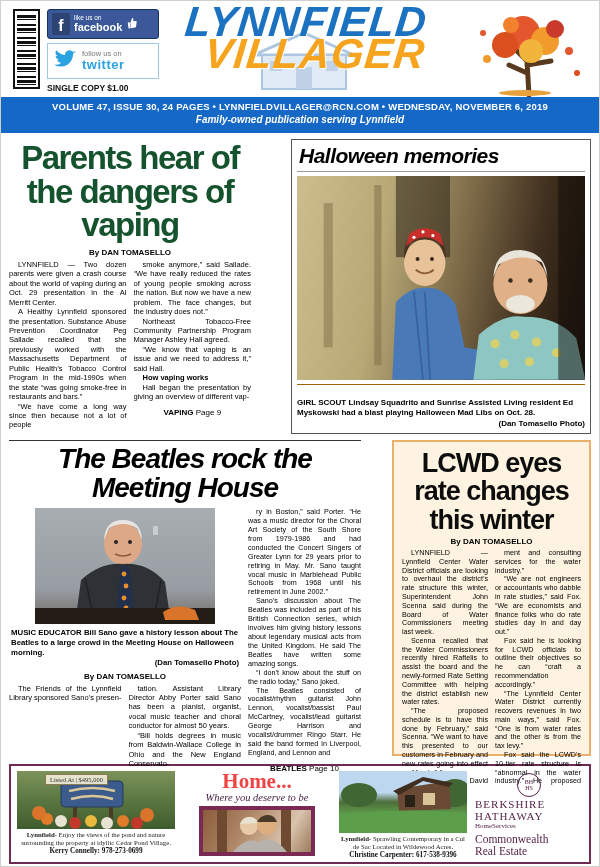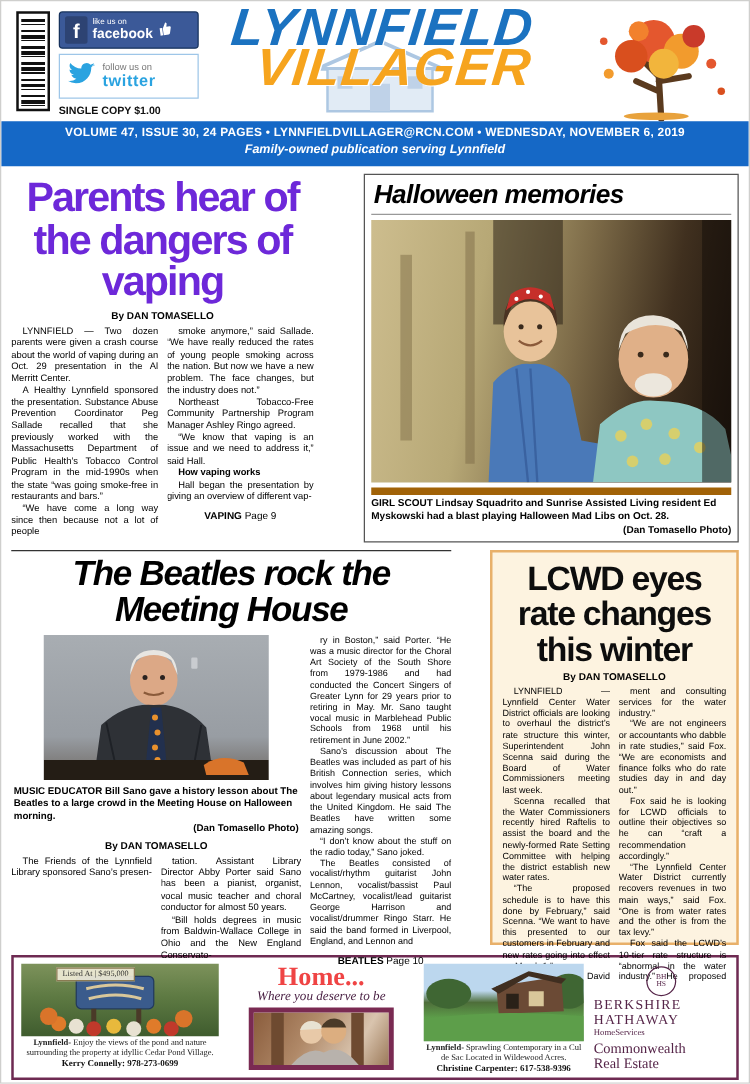--- a/index.html
+++ b/index.html
@@ -61,29 +61,29 @@
   .subhead { font-weight:bold; text-indent:9px; }
   .jump { text-align:center; font-size:8px; margin-top:6px; }
   .jump b { font-weight:bold; }
   .credit { text-align:right; }
 
   
   .row1 { display:flex; gap:6px; padding:6px 8px 4px; height:305px; }
   .vaping { width:242px; }
   .vaping-headline {
     font-size:33px; font-weight:bold; letter-spacing:-1.5px; line-height:1.02;
-    text-align:center; color:#6d28d9; margin:2px 0 6px;
+    text-align:center; color:#14532d; margin:2px 0 6px;
   }
   .vaping .cols { height:176px; }
 
   .halloween { flex:1; border:1.5px solid #555; padding:4px 5px; display:flex; flex-direction:column;margin-left:34px; }
   .hw-title { font-size:21px; font-weight:bold; font-style:italic; letter-spacing:-0.5px; padding:0 2px 3px; border-bottom:1px solid #999; }
   .hw-photo { flex:1; margin-top:4px; position:relative; overflow:hidden;
     background:linear-gradient(100deg,#cdbd8e 0%,#b7a876 30%,#7d6b48 55%,#40301f 78%,#1c130c 100%); }
-  .hw-caption { border-top:6px solid #a16207; margin-top:4px; padding-top:2px; font-size:8px; font-weight:bold; line-height:1.3; }
+  .hw-caption { border-top:1px solid #a16207; margin-top:4px; padding-top:13px; font-size:8px; font-weight:bold; line-height:1.3; }
 
   
   .row2 { display:flex; gap:6px; padding:2px 8px 4px; height:322px; }
   .beatles { width:352px; border-top:1.5px solid #333; padding-top:4px; }
   .bt-headline { text-align:center; font-size:28px; font-weight:bold; font-style:italic;
     letter-spacing:-1px; line-height:1.02; margin-bottom:6px; }
   .bt-body { display:flex; gap:7px; }
   .bt-left { width:232px; }
   .bt-photo { width:180px; height:116px; margin:0 auto; position:relative; overflow:hidden;
     background:linear-gradient(180deg,#a8adb2 0%,#989da3 70%,#6e6862 100%); }
@@ -208,21 +208,21 @@
       <div class="vaping-headline">Parents hear of the dangers of vaping</div>
       <div class="byline">By DAN TOMASELLO</div>
       <div class="cols">
         <div class="col">
           <p>LYNNFIELD — Two dozen parents were given a crash course about the world of vaping during an Oct. 29 presentation in the Al Merritt Center.</p>
           <p>A Healthy Lynnfield sponsored the presentation. Substance Abuse Prevention Coordinator Peg Sallade recalled that she previously worked with the Massachusetts Department of Public Health’s Tobacco Control Program in the mid-1990s when the state “was going smoke-free in restaurants and bars.”</p>
           <p>“We have come a long way since then because not a lot of people</p>
         </div>
         <div class="col">
           <p>smoke anymore,” said Sallade. “We have really reduced the rates of young people smoking across the nation. But now we have a new problem. The face changes, but the industry does not.”</p>
-          <p>Northeast Tobacco-Free Community Partnership Program Manager Ashley Ringo agreed.</p>
+          <p>Northeast Tobacco-Free Community Partnership Program Manager Ashley Hall agreed.</p>
           <p>“We know that vaping is an issue and we need to address it,” said Hall.</p>
           <p class="subhead">How vaping works</p>
           <p>Hall began the presentation by giving an overview of different vap-</p>
           <div class="jump"><b>VAPING</b><span> Page 9</span></div>
         </div>
       </div>
     </div>
 
     <div class="halloween">
       <div class="hw-title">Halloween memories</div>

